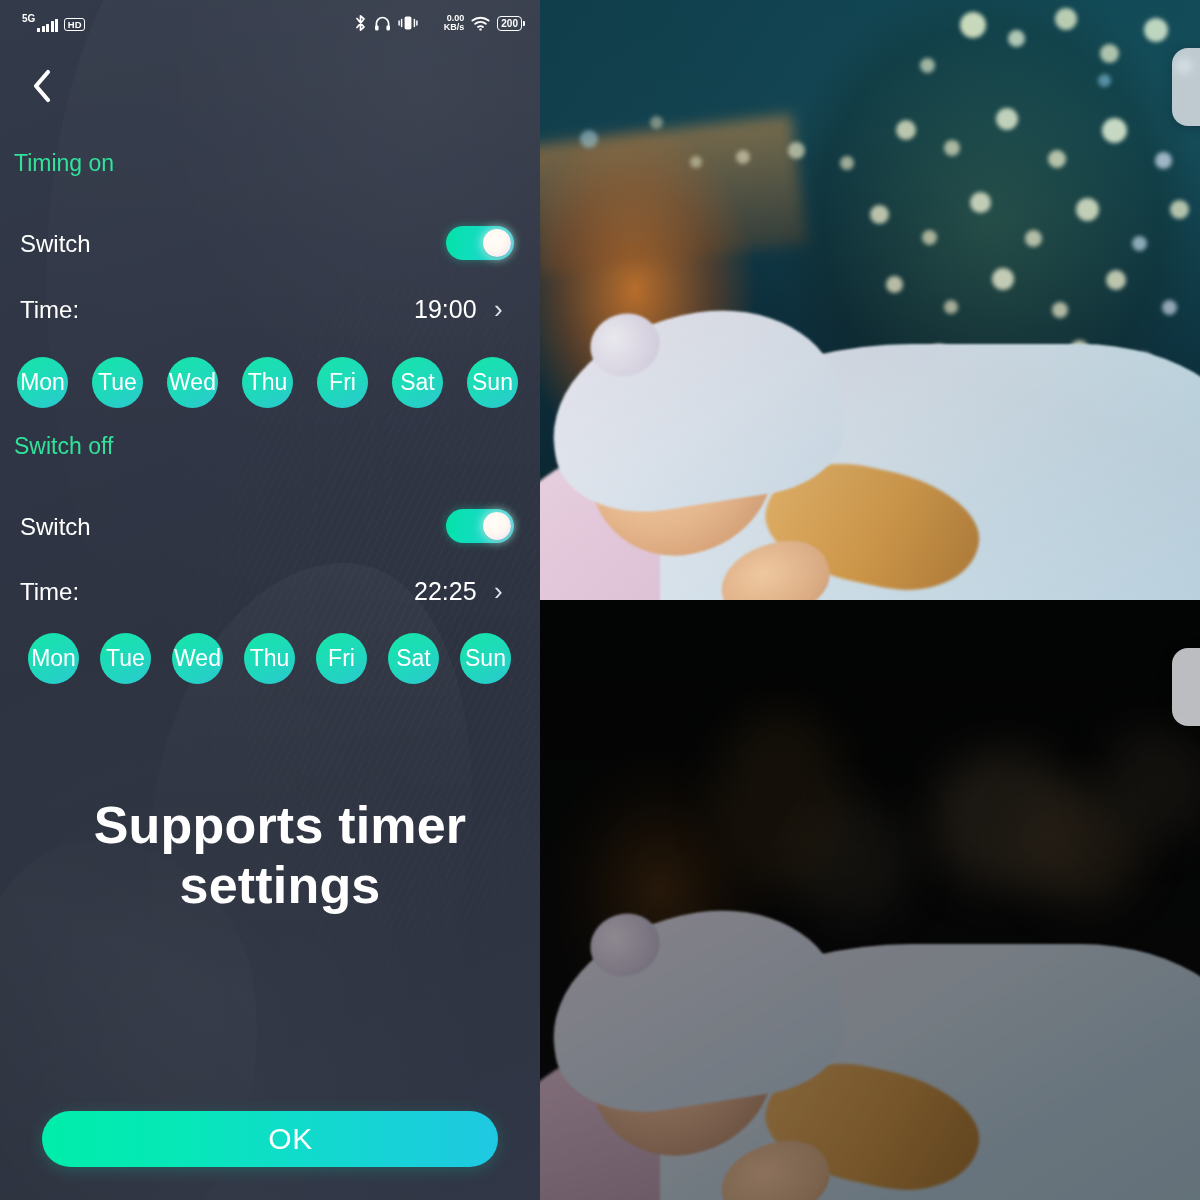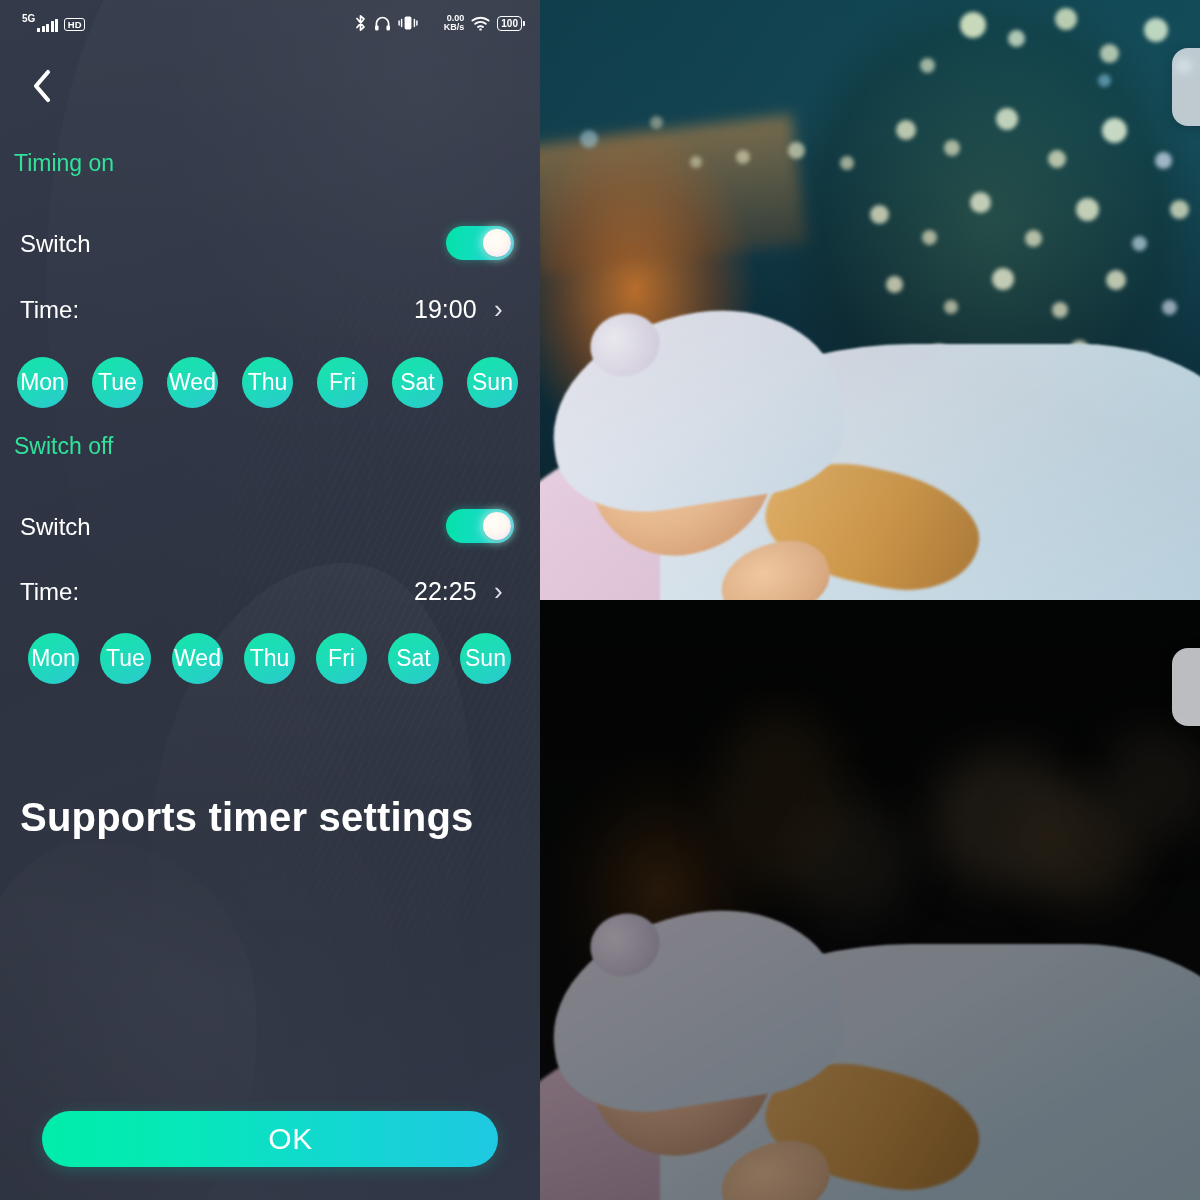--- a/index.html
+++ b/index.html
@@ -67,21 +67,21 @@
   .toggle .knob{position:absolute;right:3px;top:3px;width:28px;height:28px;border-radius:50%;
     background:radial-gradient(circle at 40% 36%, #fffdf8 0%, #fff8f1 48%, #f7e9f3 76%, #f2e2ee 100%);
     box-shadow:0 0 11px rgba(255,250,245,.85), 0 1px 2px rgba(0,0,0,.22);}
 
   .days{position:absolute;display:flex;}
   .day{position:relative;width:51px;height:51px;border-radius:50%;
     background:linear-gradient(150deg,#15e6a8 0%,#1fd9bb 52%,#2bc8cf 100%);
     display:flex;align-items:center;justify-content:center;flex:none;cursor:pointer;}
   .day span{color:#fff;font-size:23px;font-weight:400;white-space:nowrap;}
 
-  .headline{position:absolute;left:20px;top:795px;color:#fff;font-size:40px;font-weight:700;letter-spacing:.2px;}
+  .headline{position:absolute;left:20px;top:795px;color:#fff;font-size:52px;font-weight:700;letter-spacing:.2px;text-align:center;}
 
   .okbtn{position:absolute;left:42px;top:1111px;width:456px;height:56px;border-radius:28px;
     background:linear-gradient(90deg,#00edaa 0%,#06e8b8 30%,#12d9cf 62%,#1fc8e2 100%);
     display:flex;align-items:center;justify-content:center;cursor:pointer;
     box-shadow:0 3px 16px rgba(12,218,190,.22);}
   .okbtn span{color:#fff;font-size:30px;font-weight:400;letter-spacing:.5px;margin-left:41px;}
 
   
   .right{position:relative;width:660px;height:1200px;}
   .photo{position:relative;width:660px;height:600px;overflow:hidden;}
@@ -191,21 +191,21 @@
             <div>KB/s</div>
           </span>
           <span>
             <svg width="19" height="15" viewBox="0 0 19 15">
                 <path d="M1.4 4.6A13 13 0 0 1 17.6 4.6" fill="none" stroke="#fff" stroke-width="1.9" stroke-linecap="round"></path>
                 <path d="M4.2 7.8a8.6 8.6 0 0 1 10.6 0" fill="none" stroke="#fff" stroke-width="1.9" stroke-linecap="round"></path>
                 <path d="M7 11a4.3 4.3 0 0 1 5 0" fill="none" stroke="#fff" stroke-width="1.9" stroke-linecap="round"></path>
                 <circle cx="9.5" cy="13.4" r="1.2" fill="#fff"></circle>
               </svg>
           </span>
-          <span class="batt">100</span>
+          <span class="batt">200</span>
         </div>
       </div>
 
       <div class="navbar">
         <div class="back">
           <span>
             <svg width="22" height="34" viewBox="0 0 22 34">
                 <path d="M17 3L5 17l12 14" fill="none" stroke="#fff" stroke-width="4.2" stroke-linecap="round" stroke-linejoin="round"></path>
               </svg>
           </span>

